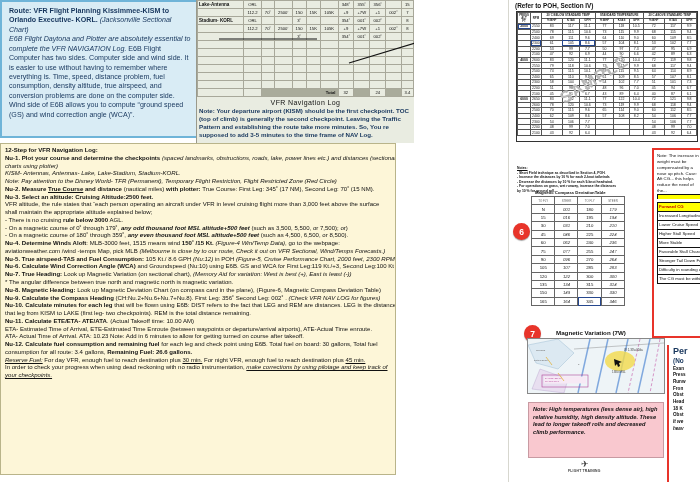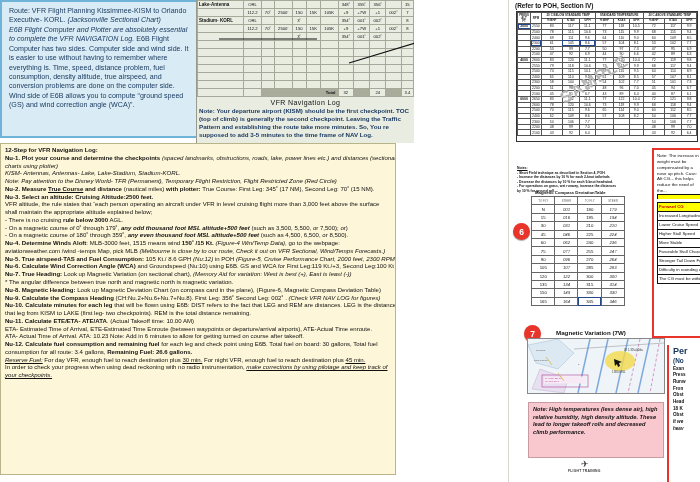--- a/index.html
+++ b/index.html
@@ -15,21 +15,21 @@
 
   
   #route-box {
     position:absolute; left:0; top:0; width:200px; height:138px;
     background:#d9ecf5;
     border:2px solid #6fb4d8;
     padding:5px 6px 4px 7px;
     font-size:7.1px; line-height:1.33;
     color:#17365d;
   }
-  #route-box b { font-weight:normal; }
+  #route-box b { font-weight:bold; }
   #route-box i { font-style:italic; }
 
   
   #navlog-block {
     position:absolute; left:196px; top:0; width:218px; height:143px;
     background:#e9ece1;
     border-left:1px solid #9a9a8c;
     overflow:hidden;
   }
   #navlog-table {
@@ -183,21 +183,21 @@
   }
 </style>
 </head>
 <body>
 
 <div class="page">
 
   <div id="route-box">
     <b>Route: VFR Flight Planning Kissimmee-KISM to Orlando Executive- KORL.</b>
     <i>(Jacksonville Sectional Chart)</i><br>
-    <i>E6B Flight Computer and Plotter are absolutely essential to complete the VFR NAVIGATION Log.</i>
+    <i>E6B Flight Daytona and Plotter are absolutely essential to complete the VFR NAVIGATION Log.</i>
     <span>E6B Flight Computer has two sides. Computer side and wind side. It is easier to use without having to remember where everything is. Time, speed, distance problem, fuel consumption, density altitude, true airspeed, and conversion problems are done on the computer side. Wind side of E6B allows you to compute “ground speed (GS) and wind correction angle (WCA)”.</span>
   </div>
 
   <div id="navlog-block">
     <table id="navlog-table">
       <tbody id="navlog-body">
           <tr>
             <td class="lbl">Lake-Antenna</td>
             <td>ORL</td>
             <td></td>

